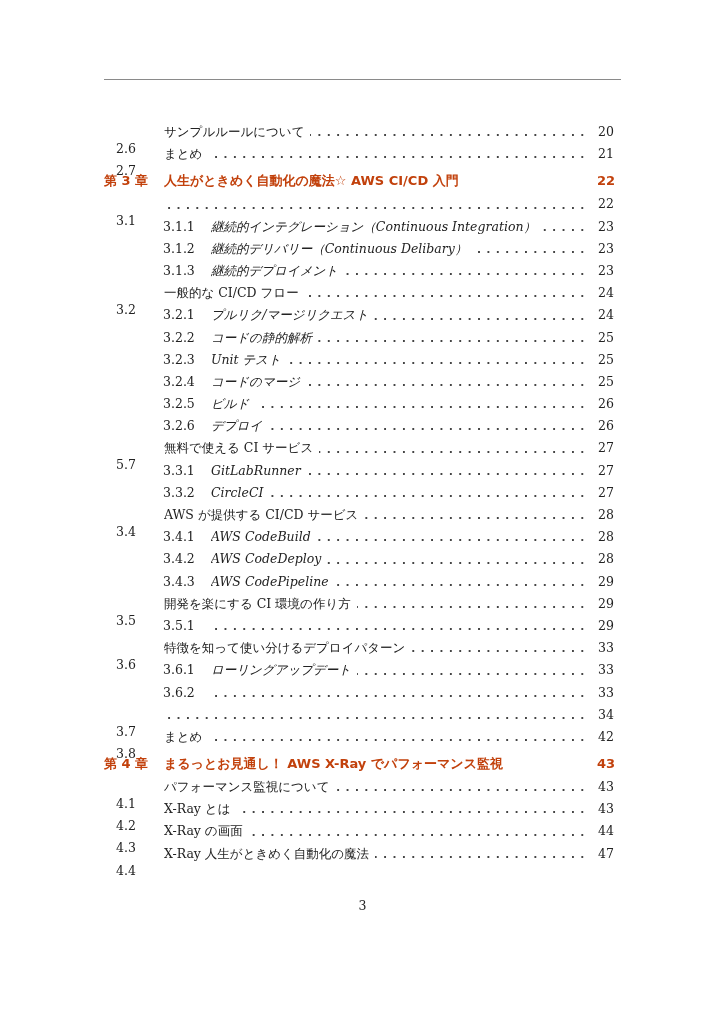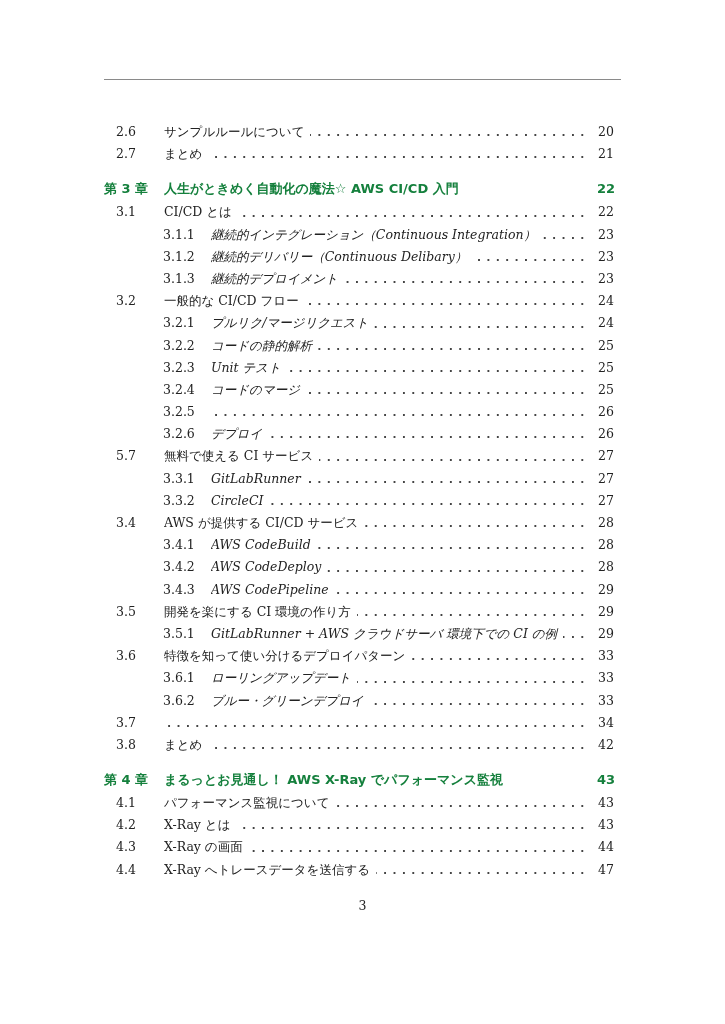--- a/index.html
+++ b/index.html
@@ -4,36 +4,36 @@
 <style>
   html, body { margin: 0; padding: 0; }
   body {
     width: 725px; height: 1024px; background: #ffffff; position: relative; overflow: hidden;
     font-family: "DejaVu Serif", "Liberation Serif", serif; color: #222;
   }
   .rule { position: absolute; left: 104px; top: 79px; width: 517px; height: 1px; background: #8a8a8a; }
   .toc { position: absolute; left: 104px; top: 121px; width: 517px; }
   .row { position: relative; height: 22.2px; font-size: 12.5px; line-height: 22.2px; white-space: nowrap; }
   .row .num { position: absolute; left: 0; width: 40px; text-align: center; }
-  .row.sec .num { left: 0; width: 44px; }
+  .row.sec .num { left: 0; width: 44px; margin-top: 17px; }
   .row.sub .num { left: 59px; width: 44px; text-align: left; }
   .row .title { position: absolute; overflow: hidden; right: 34px; }
   .row.sec .title { left: 60px; }
   .row.sub .title { left: 107px; font-style: italic; }
   .row .title span.t { background: #fff; padding-right: 6px; position: relative; z-index: 1; }
   .row .leader {
     position: absolute; right: 34px; bottom: 7px; height: 2px; left: 60px;
     background-image: radial-gradient(circle, #444 0.8px, transparent 1px);
     background-size: 9.4px 2px; background-repeat: repeat-x; background-position: right center;
   }
   .row.sub .leader { left: 107px; }
   .row .page { position: absolute; right: 0; width: 30px; text-align: center; }
   .row.chap {
     font-family: "DejaVu Sans", "Liberation Sans", sans-serif; font-weight: bold; font-size: 13px;
-    margin-top: 12px; height: 24px; line-height: 24px; color: #15803d;
+    margin-top: 4px; height: 24px; line-height: 24px; color: #c2410c;
   }
   .row.chap .num { left: 0; width: 50px; text-align: left; }
   .row.chap .title { left: 60px; }
   .pagenum { position: absolute; top: 898px; left: 0; width: 725px; text-align: center; font-size: 12.5px; }
 </style>
 </head>
 <body>
 
 <div class="rule"></div>
 
@@ -51,21 +51,20 @@
       <span class="page">21</span>
     </div>
     <div class="row chap">
       <span class="num">第 3 章</span>
       <span class="title"><span class="t">人生がときめく自動化の魔法☆ AWS CI/CD 入門</span></span>
       <span class="page">22</span>
     </div>
     <div class="row sec">
       <span class="num">3.1</span>
       <span class="leader"></span>
-      <span class="title"><span class="t">CI/CD とは</span></span>
       <span class="page">22</span>
     </div>
     <div class="row sub">
       <span class="num">3.1.1</span>
       <span class="leader"></span>
       <span class="title"><span class="t">継続的インテグレーション（Continuous Integration）</span></span>
       <span class="page">23</span>
     </div>
     <div class="row sub">
       <span class="num">3.1.2</span>
@@ -105,20 +104,21 @@
     </div>
     <div class="row sub">
       <span class="num">3.2.4</span>
       <span class="leader"></span>
       <span class="title"><span class="t">コードのマージ</span></span>
       <span class="page">25</span>
     </div>
     <div class="row sub">
       <span class="num">3.2.5</span>
       <span class="leader"></span>
+      <span class="title"><span class="t">ビルド</span></span>
       <span class="page">26</span>
     </div>
     <div class="row sub">
       <span class="num">3.2.6</span>
       <span class="leader"></span>
       <span class="title"><span class="t">デプロイ</span></span>
       <span class="page">26</span>
     </div>
     <div class="row sec">
       <span class="num">5.7</span>
@@ -164,39 +164,37 @@
     </div>
     <div class="row sec">
       <span class="num">3.5</span>
       <span class="leader"></span>
       <span class="title"><span class="t">開発を楽にする CI 環境の作り方</span></span>
       <span class="page">29</span>
     </div>
     <div class="row sub">
       <span class="num">3.5.1</span>
       <span class="leader"></span>
-      <span class="title"><span class="t">GitLabRunner + AWS クラウドサーバ 環境下での CI の例</span></span>
       <span class="page">29</span>
     </div>
     <div class="row sec">
       <span class="num">3.6</span>
       <span class="leader"></span>
       <span class="title"><span class="t">特徴を知って使い分けるデプロイパターン</span></span>
       <span class="page">33</span>
     </div>
     <div class="row sub">
       <span class="num">3.6.1</span>
       <span class="leader"></span>
       <span class="title"><span class="t">ローリングアップデート</span></span>
       <span class="page">33</span>
     </div>
     <div class="row sub">
       <span class="num">3.6.2</span>
       <span class="leader"></span>
-      <span class="title"><span class="t">ブルー・グリーンデプロイ</span></span>
       <span class="page">33</span>
     </div>
     <div class="row sec">
       <span class="num">3.7</span>
       <span class="leader"></span>
       <span class="page">34</span>
     </div>
     <div class="row sec">
       <span class="num">3.8</span>
       <span class="leader"></span>
@@ -222,18 +220,18 @@
     </div>
     <div class="row sec">
       <span class="num">4.3</span>
       <span class="leader"></span>
       <span class="title"><span class="t">X-Ray の画面</span></span>
       <span class="page">44</span>
     </div>
     <div class="row sec">
       <span class="num">4.4</span>
       <span class="leader"></span>
-      <span class="title"><span class="t">X-Ray へトレースデータを送信する</span></span>
+      <span class="title"><span class="t">X-Ray 人生がときめく自動化の魔法</span></span>
       <span class="page">47</span>
     </div>
   </div>
 
 <div class="pagenum">3</div>
 
 </body></html>

